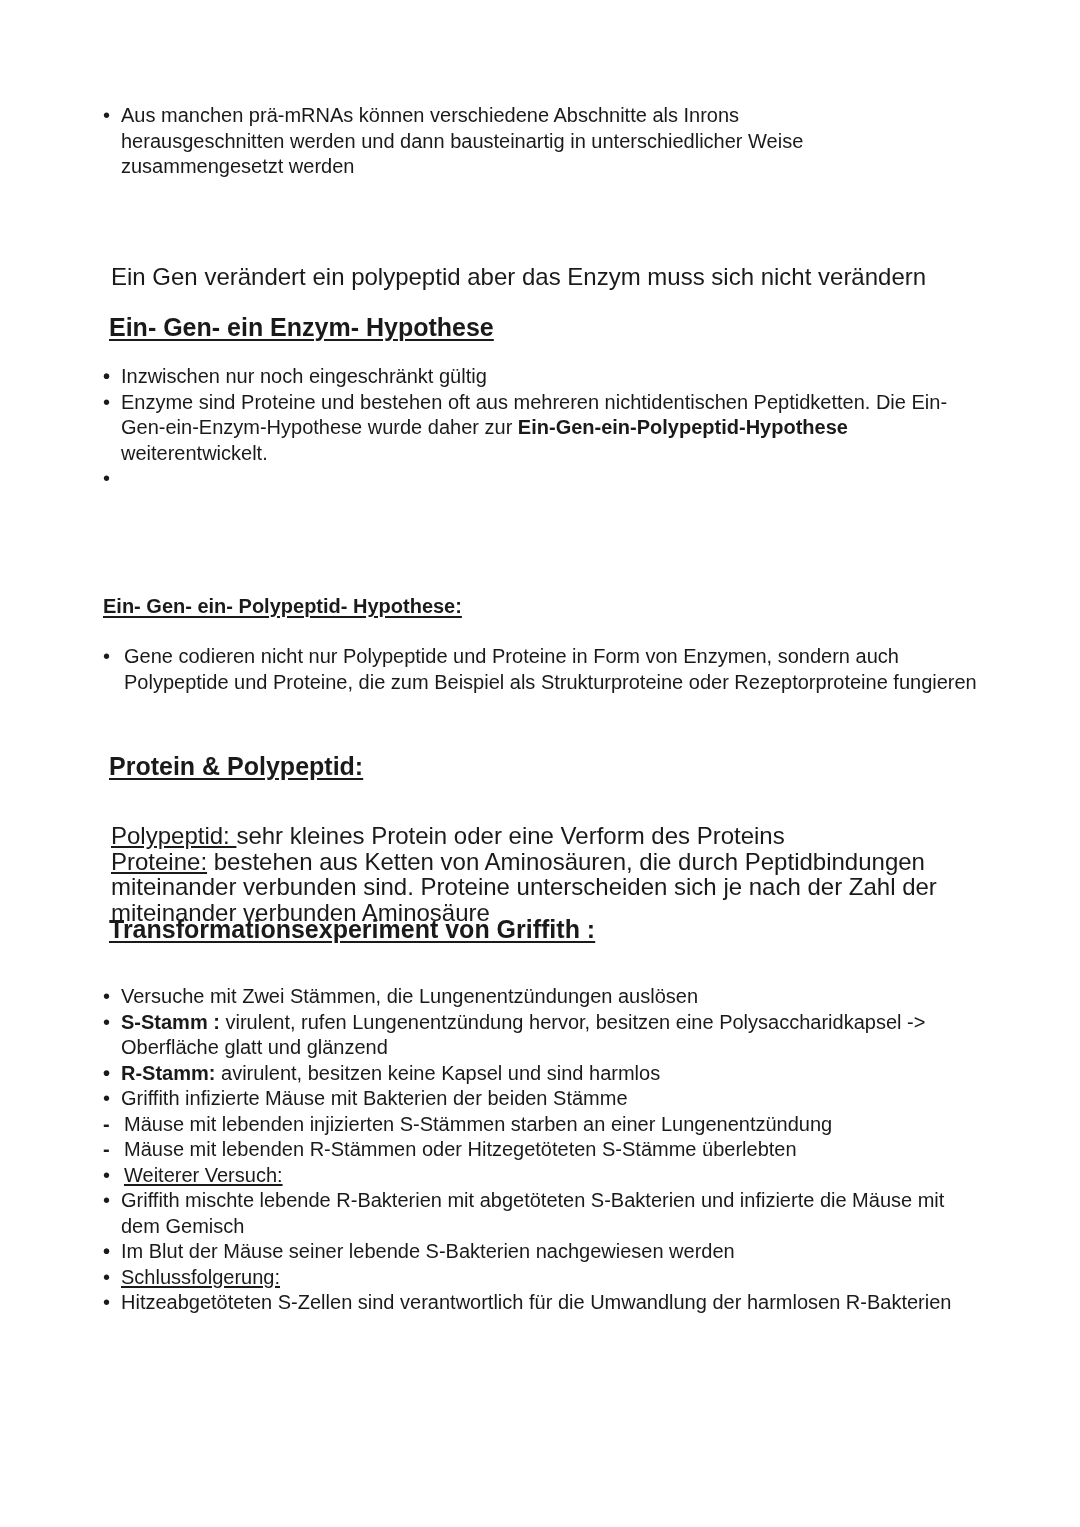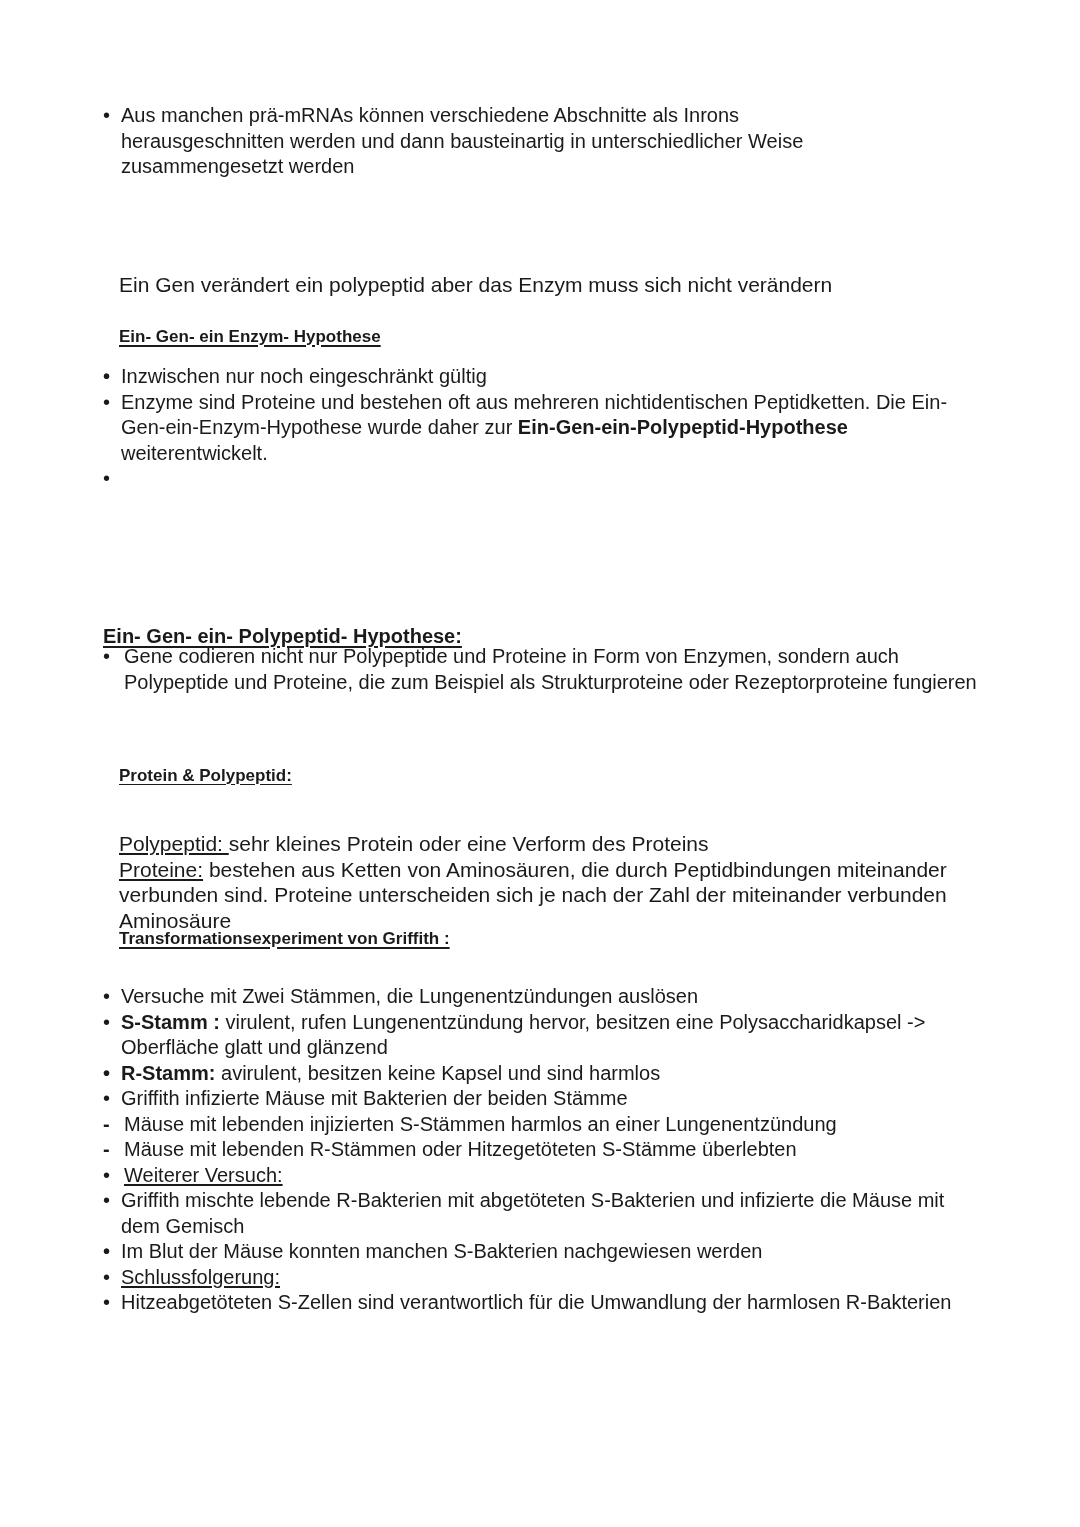--- a/index.html
+++ b/index.html
@@ -16,28 +16,28 @@
       color: #1a1a1a;
     }
     .page {
       position: absolute;
       left: 0;
       top: 0;
       width: 1080px;
       height: 1527px;
     }
     .block { position: absolute; left: 103px; width: 900px; }
-    .txt { font-size: 21px; line-height: 25.5px; margin: 16px; }
+    .txt { font-size: 24px; line-height: 25.5px; margin: 8px; }
     .h1 {
-      font-size: 17px;
+      font-size: 25px;
       font-weight: bold;
       text-decoration: underline;
       text-underline-offset: 3px;
       text-decoration-thickness: 2px;
-      margin: 16px;
+      margin: 6px;
       line-height: 30px;
     }
     .h2 {
       font-size: 20px;
       font-weight: bold;
       text-decoration: underline;
       text-underline-offset: 3px;
       margin: 0;
       line-height: 25px;
     }
@@ -90,21 +90,21 @@
       <li>
         <span class="marker">•</span>
         <span>Enzyme sind Proteine und bestehen oft aus mehreren nichtidentischen Peptidketten. Die Ein-Gen-ein-Enzym-Hypothese wurde daher zur </span><b>Ein-Gen-ein-Polypeptid-Hypothese</b><span> weiterentwickelt.</span>
       </li>
       <li class="ind">
         <span class="marker">•</span>
       </li>
     </ul>
   </div>
 
-  <h2 class="block h2" style="top:624px;">Ein- Gen- ein- Polypeptid- Hypothese:</h2>
+  <h2 class="block h2" style="top:594px;">Ein- Gen- ein- Polypeptid- Hypothese:</h2>
 
   <div class="block" style="top:644px; width:880px;">
     <ul class="list">
       <li class="ind">
         <span class="marker">•</span>
         <span>Gene codieren nicht nur Polypeptide und Proteine in Form von Enzymen, sondern auch Polypeptide und Proteine, die zum Beispiel als Strukturproteine oder Rezeptorproteine fungieren</span>
       </li>
     </ul>
   </div>
 
@@ -132,40 +132,40 @@
         <b>R-Stamm:</b><span> avirulent, besitzen keine Kapsel und sind harmlos</span>
       </li>
     </ul>
     <ul class="list">
       <li>
         <span class="marker">•</span>
         <span>Griffith infizierte Mäuse mit Bakterien der beiden Stämme</span>
       </li>
       <li class="ind dash">
         <span class="marker">-</span>
-        <span>Mäuse mit lebenden injizierten S-Stämmen harmlos an einer Lungenentzündung</span>
+        <span>Mäuse mit lebenden injizierten S-Stämmen starben an einer Lungenentzündung</span>
       </li>
       <li class="ind dash">
         <span class="marker">-</span>
         <span>Mäuse mit lebenden R-Stämmen oder Hitzegetöteten S-Stämme überlebten</span>
       </li>
       <li class="ind">
         <span class="marker">•</span>
         <span class="u">Weiterer Versuch:</span>
       </li>
       <li>
         <span class="marker">•</span>
         <span>Griffith mischte lebende R-Bakterien mit abgetöteten S-Bakterien und infizierte die Mäuse mit dem Gemisch</span>
       </li>
       <li>
         <span class="marker">•</span>
       </li>
       <li>
         <span class="marker">•</span>
-        <span>Im Blut der Mäuse konnten manchen S-Bakterien nachgewiesen werden</span>
+        <span>Im Blut der Mäuse seiner lebende S-Bakterien nachgewiesen werden</span>
       </li>
       <li>
         <span class="marker">•</span>
         <span class="u">Schlussfolgerung:</span>
       </li>
       <li>
         <span class="marker">•</span>
         <span>Hitzeabgetöteten S-Zellen sind verantwortlich für die Umwandlung der harmlosen R-Bakterien</span>
       </li>
     </ul>

